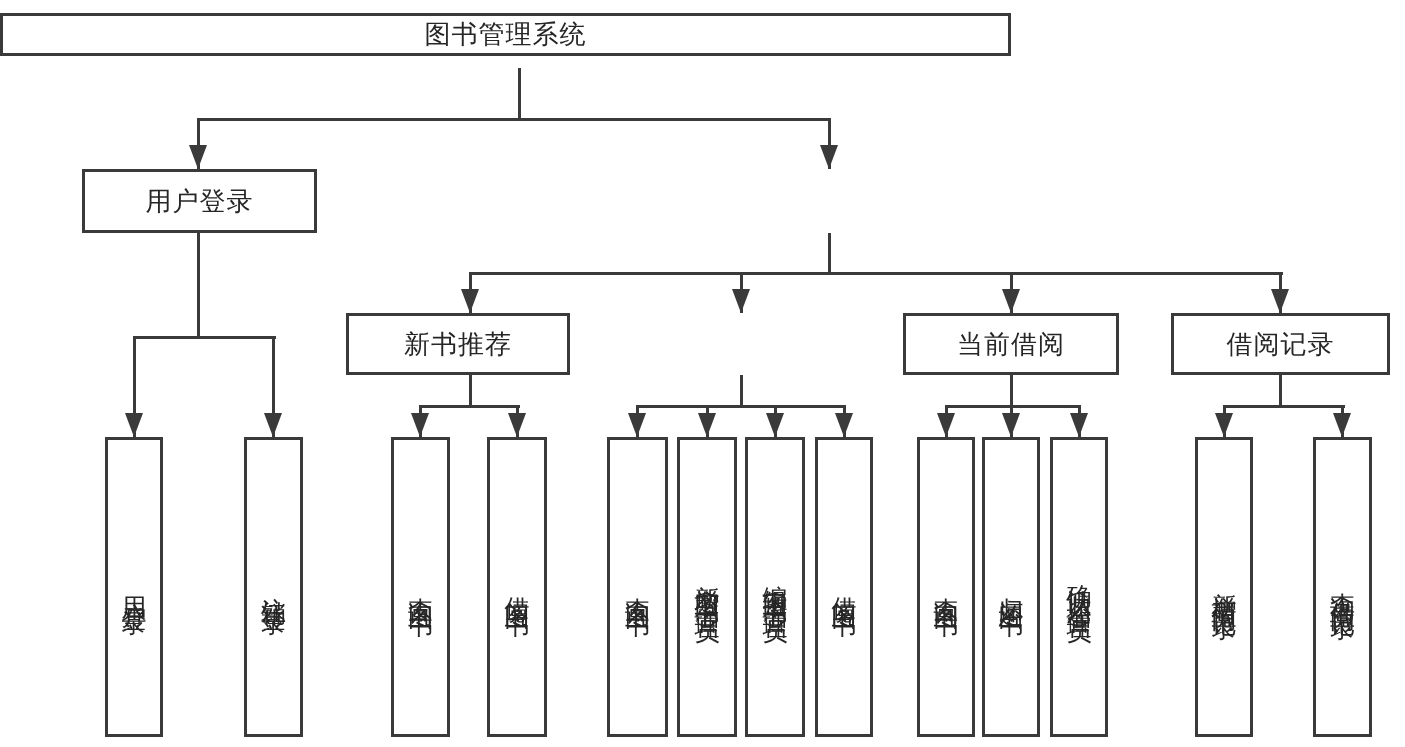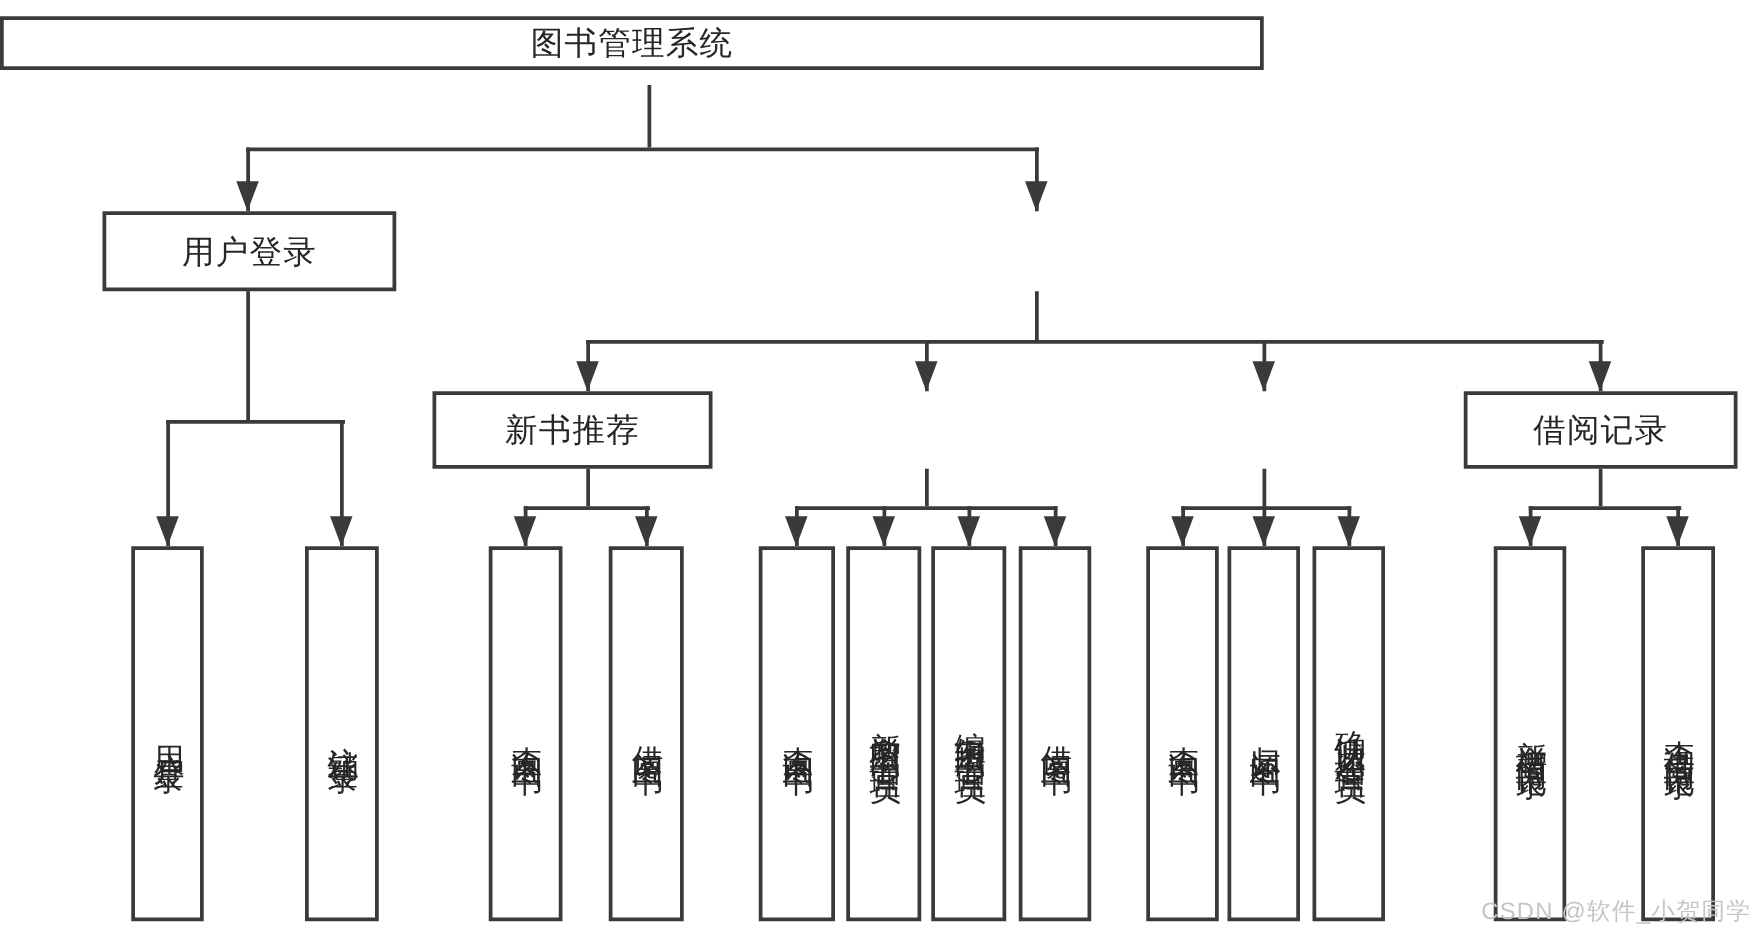--- a/index.html
+++ b/index.html
@@ -87,20 +87,23 @@
   <div class="vline" style="left:740px;top:272px;height:41px;"></div>
   <div class="arr" style="left:732px;top:289px;"></div>
   <div class="vline" style="left:1010px;top:272px;height:41px;"></div>
   <div class="arr" style="left:1002px;top:289px;"></div>
   <div class="vline" style="left:1279px;top:272px;height:41px;"></div>
   <div class="arr" style="left:1271px;top:289px;"></div>
 
   <div class="hbox" style="left:346px;top:313px;width:224px;height:62px;">
     <span>新书推荐</span>
   </div>
+  <div class="hbox" style="left:903px;top:313px;width:216px;height:62px;">
+    <span>当前借阅</span>
+  </div>
   <div class="hbox" style="left:1171px;top:313px;width:219px;height:62px;">
     <span>借阅记录</span>
   </div>
 
   <div class="vline" style="left:469px;top:375px;height:30px;"></div>
   <div class="hline" style="left:419px;top:405px;width:101px;"></div>
   <div class="vline" style="left:419px;top:405px;height:32px;"></div>
   <div class="arr" style="left:411px;top:413px;"></div>
   <div class="vline" style="left:516px;top:405px;height:32px;"></div>
   <div class="arr" style="left:508px;top:413px;"></div>
@@ -169,15 +172,14 @@
     <span>确认归还（管理员）</span>
   </div>
 
   <div class="vbox" style="left:1195px;width:58px;">
     <span>新增借阅记录</span>
   </div>
   <div class="vbox" style="left:1313px;width:59px;">
     <span>查询借阅记录</span>
   </div>
 
-  <div class="watermark">CSDN @软件_小贺同学</div>
 
 </div>
 
 </body></html>

